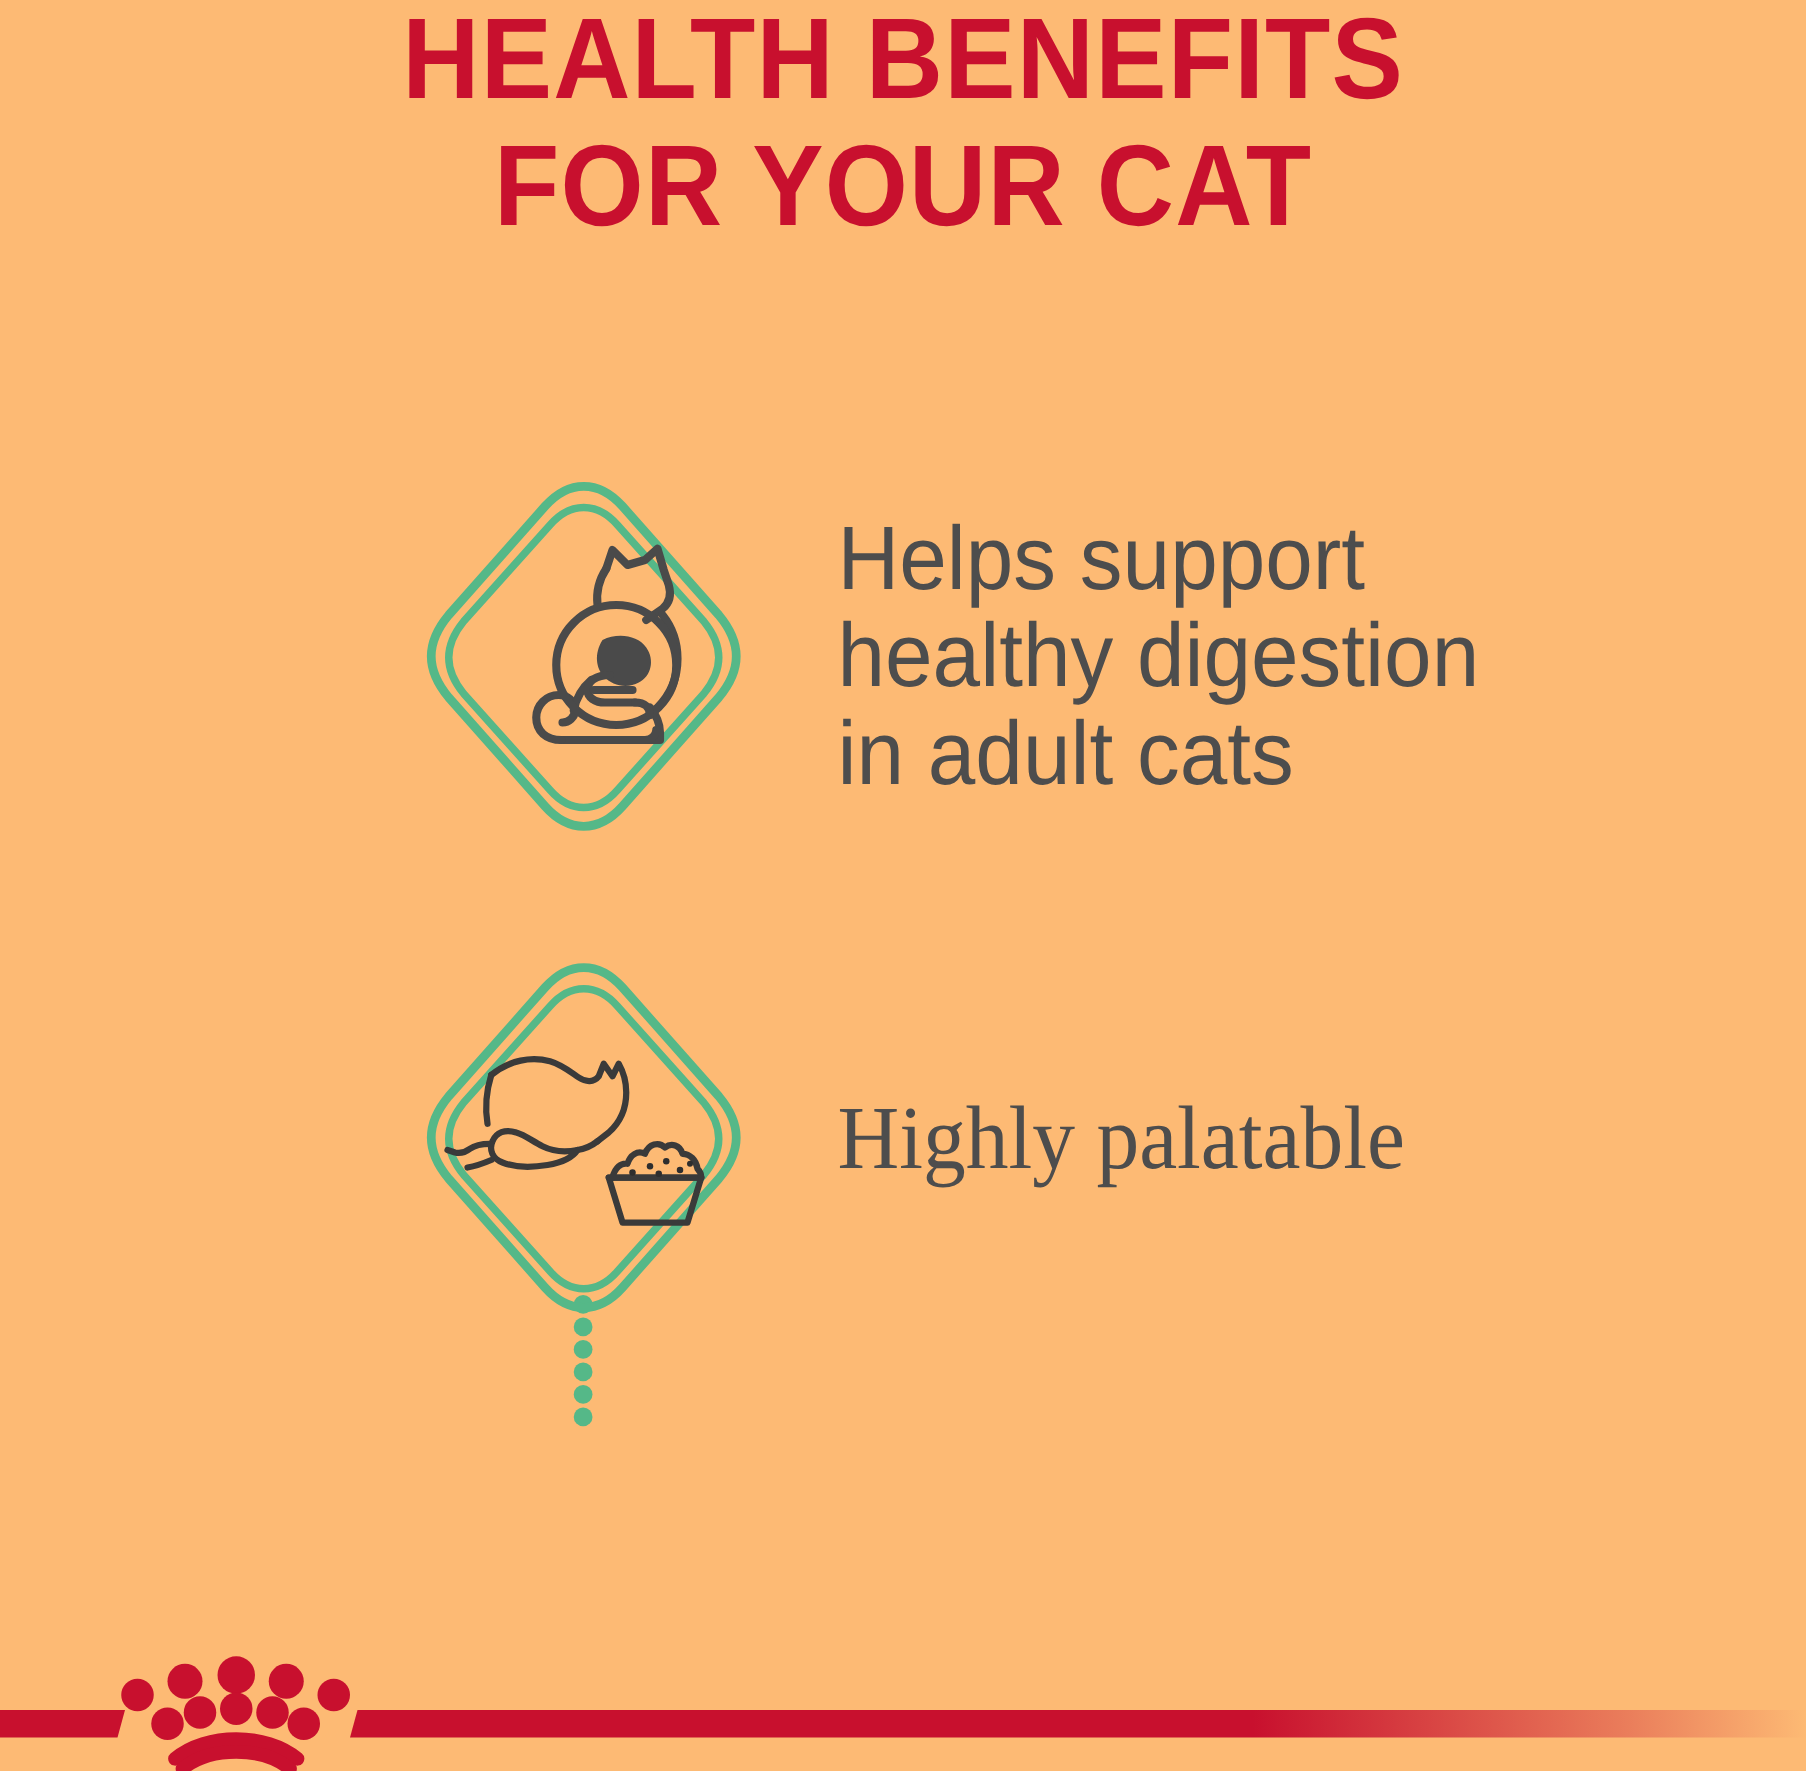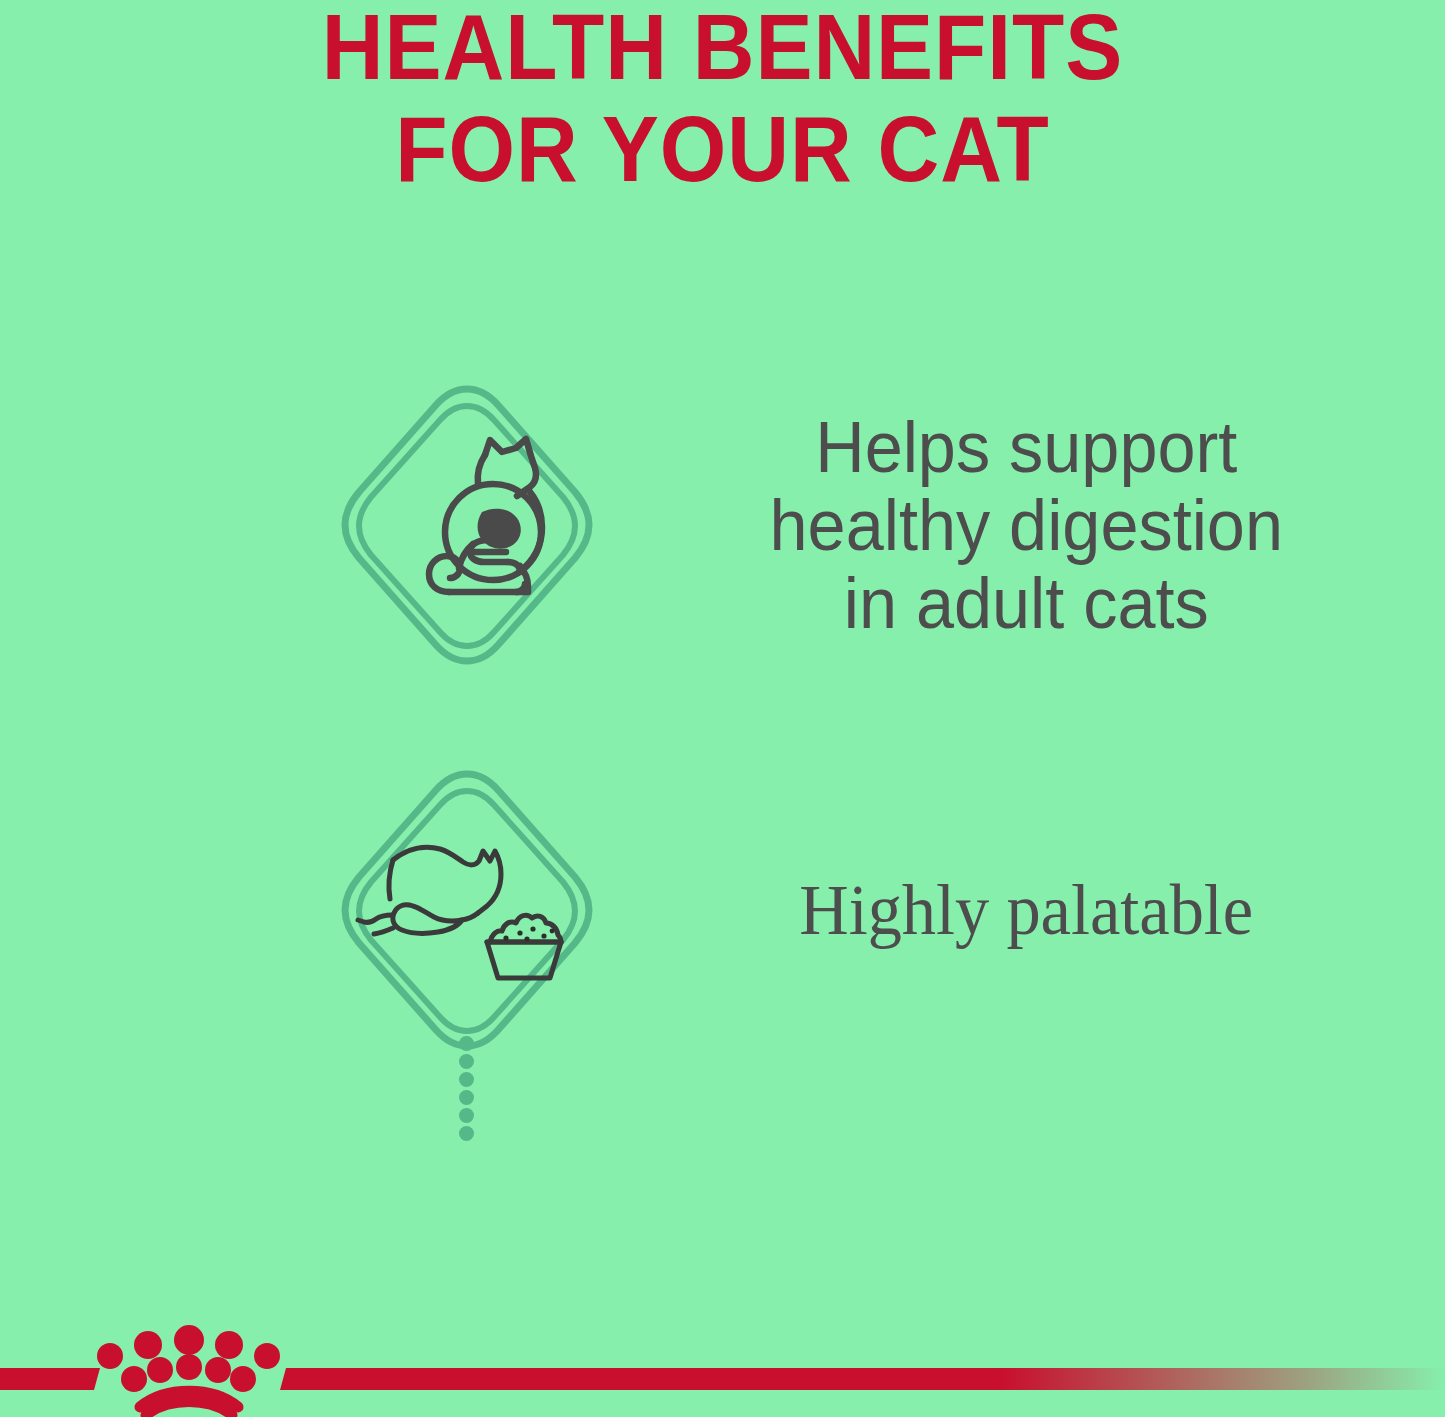--- a/index.html
+++ b/index.html
@@ -8,21 +8,21 @@
     width: 1445px;
     height: 1417px;
     background: #ffffff;
     overflow: hidden;
   }
 
   #page {
     position: relative;
     width: 1445px;
     height: 1417px;
-    background: #86efac;
+    background: #fdba74;
     font-family: "Liberation Sans", "DejaVu Sans", sans-serif;
   }
 
   
   #heading {
     position: absolute;
     top: 0px;
     left: 0;
     width: 1445px;
     text-align: center;
@@ -40,21 +40,20 @@
   }
   #heading .hl-2 { margin-top: 7px; }
 
   
   #benefits {
     position: absolute;
     left: 0;
     top: 370px;
     width: 1445px;
     height: 700px;
-    text-align: center;
   }
 
   .benefit-row {
     position: absolute;
     left: 330px;
     width: 1090px;
     height: 290px;
     display: flex;
     align-items: center;
   }

